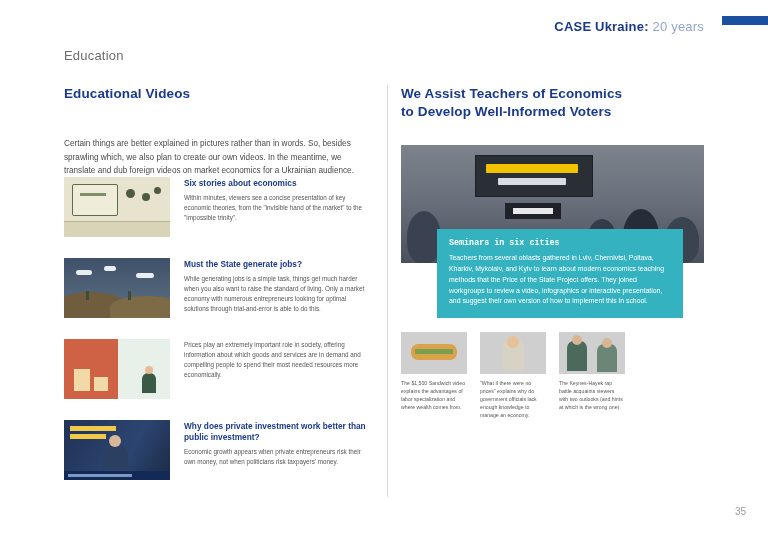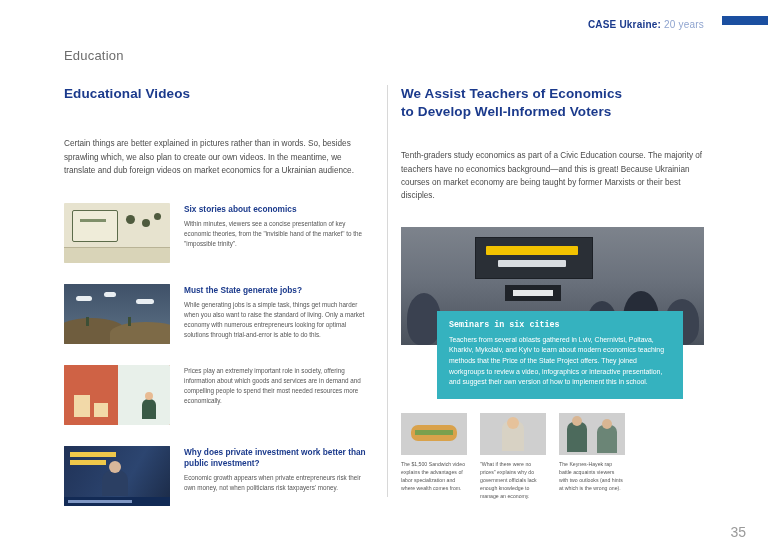--- a/index.html
+++ b/index.html
@@ -26,21 +26,21 @@
     position: absolute;
     top: 0;
     left: 0;
     right: 0;
     height: 30px;
   }
   .header-brand {
     position: absolute;
     right: 64px;
     top: 19px;
-    font-size: 10px;
+    font-size: 13px;
     letter-spacing: 0.2px;
     white-space: nowrap;
     padding-left: 40px;
   }
   .header-brand .b-strong {
     font-weight: bold;
     color: #1b3a8c;
   }
   .header-brand .b-light {
     color: #8fa4cf;
@@ -97,21 +97,20 @@
     margin: 0;
     font-size: 8.2px;
     line-height: 1.62;
     color: #4a4a4a;
   }
   .left-intro { margin-top: 34px; }
   .right-intro { margin-top: 28px; }
 
   
   .video-list {
-    margin-top: 26px;
   }
   .video-item {
     display: flex;
     gap: 14px;
     margin-bottom: 21px;
   }
   .thumb {
     width: 106px;
     height: 60px;
     flex: 0 0 106px;
@@ -285,22 +284,22 @@
   .c3t { background: #1d3f3a; }
   .c3t .p1 { position: absolute; left: 8px; top: 9px; width: 20px; height: 30px; background: #4c6a5c; border-radius: 7px 7px 0 0; }
   .c3t .p2 { position: absolute; left: 38px; top: 12px; width: 20px; height: 28px; background: #6b8576; border-radius: 7px 7px 0 0; }
   .c3t .h1 { position: absolute; left: 13px; top: 3px; width: 10px; height: 10px; background: #d9b693; border-radius: 50%; }
   .c3t .h2 { position: absolute; left: 43px; top: 6px; width: 10px; height: 10px; background: #d9b693; border-radius: 50%; }
 
   
   .page-number {
     position: absolute;
     right: 22px;
-    bottom: 3px;
-    font-size: 14px;
+    bottom: 26px;
+    font-size: 10px;
     color: #9a9a9a;
   }
 </style>
 </head>
 <body>
 
 <div class="page">
 
   <div class="header-bar">
     <div class="header-brand">
@@ -382,21 +381,20 @@
       </div>
 
     </div>
   </div>
 
   <div class="col-right">
     <h1 class="col-title">
       <span>We Assist Teachers of Economics</span><br>
       <span>to Develop Well-Informed Voters</span>
     </h1>
-    <p class="col-intro right-intro">Tenth-graders study economics as part of a Civic Education course. The majority of teachers have no economics background—and this is great! Because Ukrainian courses on market economy are being taught by former Marxists or their best disciples.</p>
 
     <div class="photo-main">
       <div class="pbg"></div>
       <div class="banner">
         <div class="bt"></div>
         <div class="bt2"></div>
       </div>
       <div class="sign"></div>
       <div class="head hd1"></div>
       <div class="head hd2"></div>

